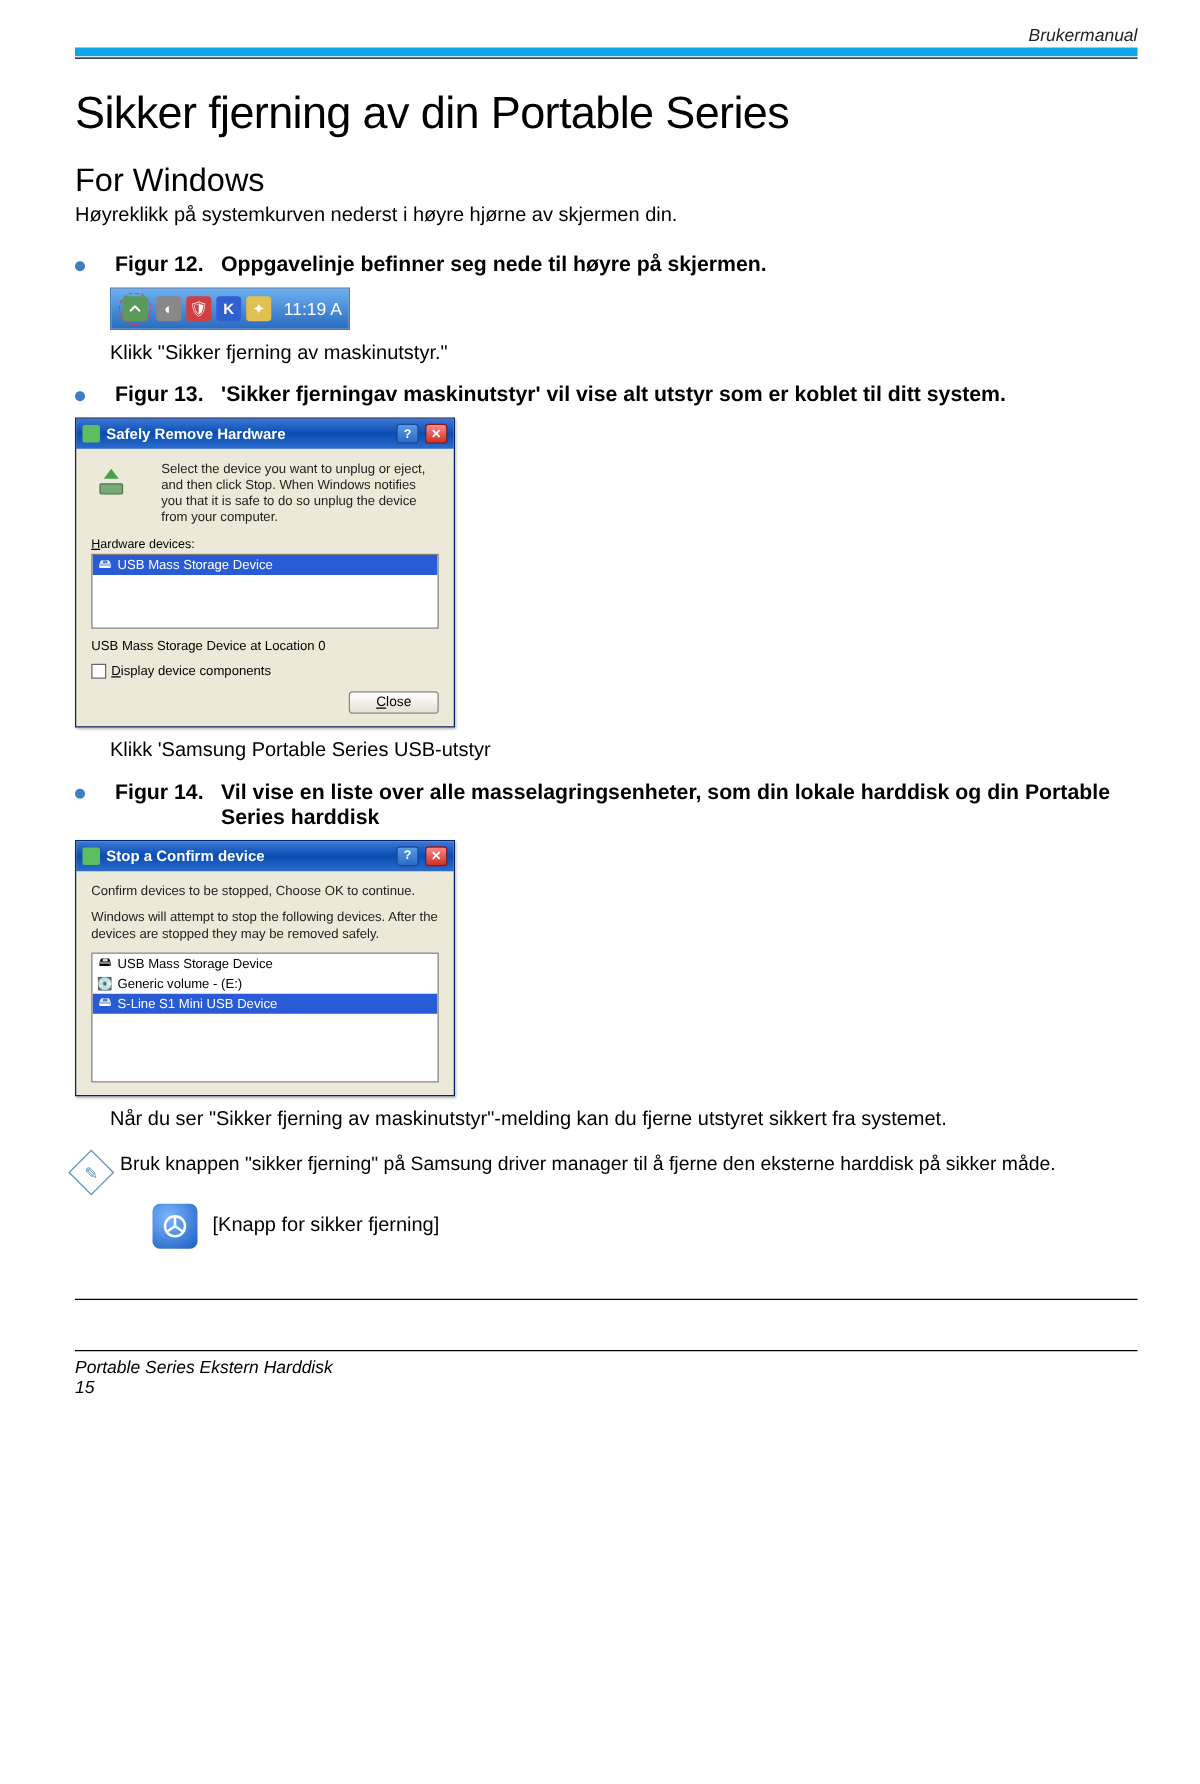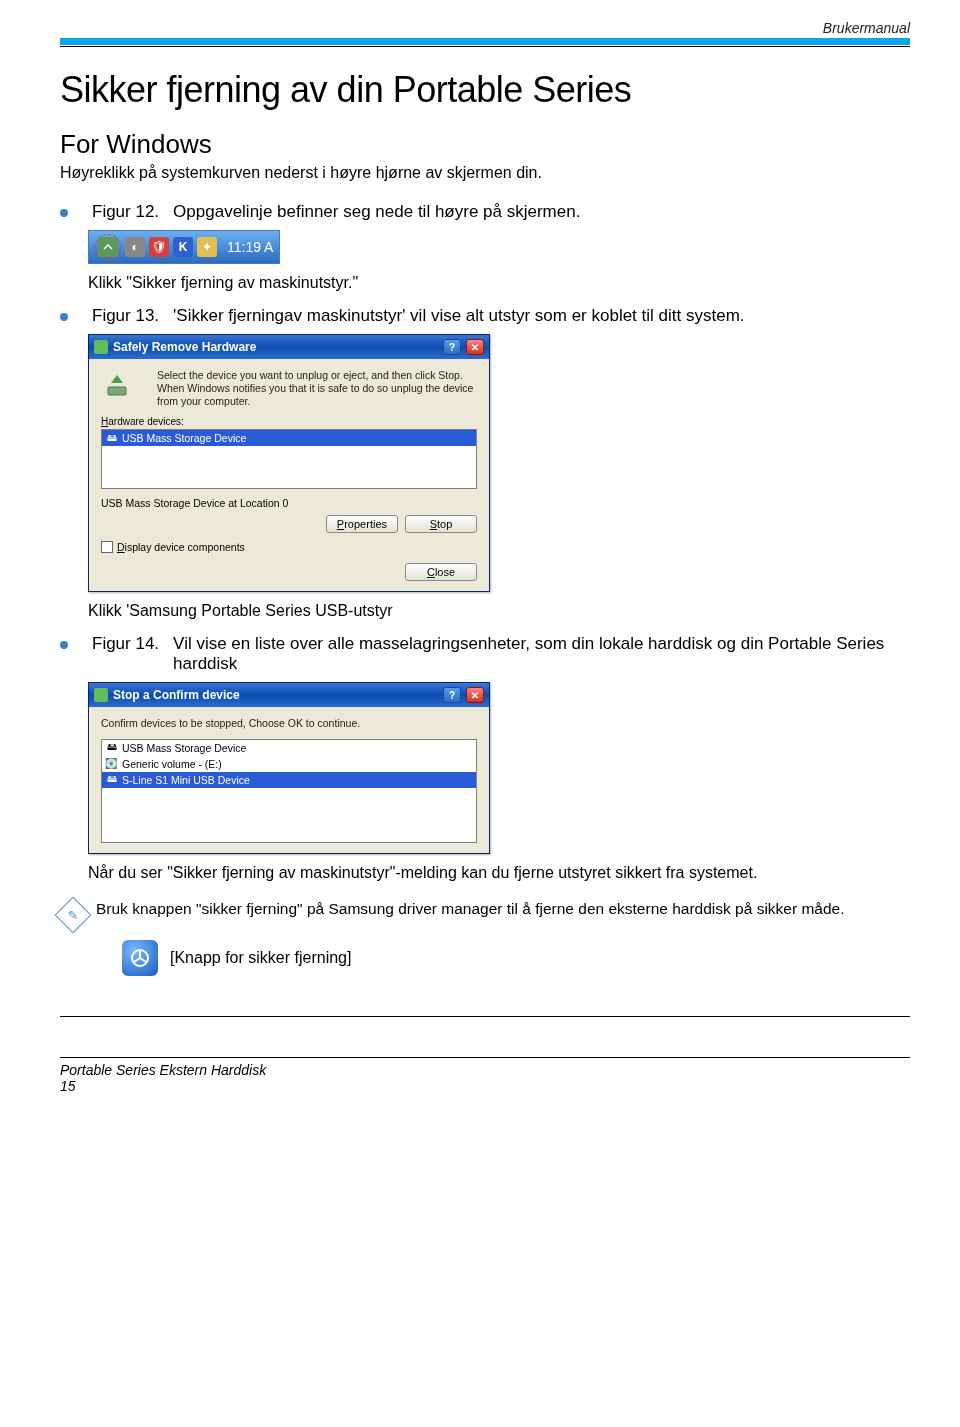--- a/index.html
+++ b/index.html
@@ -36,20 +36,21 @@
   .intro {
     font-size: 16px;
     margin-bottom: 20px;
   }
   .figline {
     display: flex;
     align-items: baseline;
     font-size: 17px;
     margin: 14px 0 8px 0;
     gap: 14px;
+    font-weight: bold;
   }
   .dot {
     display: inline-block;
     width: 8px; height: 8px;
     border-radius: 50%;
     background: #3b7ec6;
     margin-right: 10px;
     vertical-align: middle;
     flex: 0 0 auto;
     margin-top: 6px;
@@ -77,22 +78,21 @@
   .tray-circle {
     border: 1.5px dashed #ff3333;
     border-radius: 50%;
     padding: 2px;
     display: inline-flex;
   }
   .clock { color: #fff; font-size: 14px; margin-left: 6px; }
 
   
   .xp-dialog {
-    margin-left: 28px;
-    width: 402px;
+    width: 304px;
     font-family: Tahoma, Arial, sans-serif;
     font-size: 11px;
     border: 1px solid #0a246a;
     background: #ece9d8;
     box-shadow: 1px 1px 2px rgba(0,0,0,0.3);
     margin-bottom: 10px;
   }
   .xp-titlebar {
     background: linear-gradient(#3b77d8, #0a4db0 50%, #2c6cce);
     color: #fff;
@@ -261,24 +261,20 @@
       <div class="xp-blurb">Select the device you want to unplug or eject, and then click Stop. When Windows notifies you that it is safe to do so unplug the device from your computer.</div>
     </div>
     <div class="xp-label"><u>H</u><span>ardware devices:</span></div>
     <div class="xp-listbox">
       <div class="xp-listitem sel">
         <span class="item-ico">🖴</span>
         <span>USB Mass Storage Device</span>
       </div>
     </div>
     <div class="xp-subtext">USB Mass Storage Device at Location 0</div>
-    <div class="xp-btnrow">
-      <span class="xp-button"><u>P</u>roperties</span>
-      <span class="xp-button"><u>S</u>top</span>
-    </div>
     <div class="xp-check">
       <span class="xp-checkbox"></span>
       <span><u>D</u>isplay device components</span>
     </div>
     <div class="xp-btnrow" style="margin-top:10px">
       <span class="xp-button"><u>C</u>lose</span>
     </div>
   </div>
 </div>
 
@@ -294,20 +290,21 @@
 <div class="xp-dialog">
   <div class="xp-titlebar">
     <span class="xp-title-ico"></span>
     <span>Stop a Confirm device</span>
     <span class="spacer"></span>
     <span class="xp-btn-sq xp-help">?</span>
     <span class="xp-btn-sq xp-close">✕</span>
   </div>
   <div class="xp-body">
     <div class="xp-blurb" style="margin-bottom:8px">Confirm devices to be stopped, Choose OK to continue.</div>
+    <div class="xp-blurb">Windows will attempt to stop the following devices. After the devices are stopped they may be removed safely.</div>
     <div class="xp-listbox tall" style="margin-top:8px">
       <div class="xp-listitem">
         <span class="item-ico">🖴</span>
         <span>USB Mass Storage Device</span>
       </div>
       <div class="xp-listitem">
         <span class="item-ico">💽</span>
         <span>Generic volume - (E:)</span>
       </div>
       <div class="xp-listitem sel">

